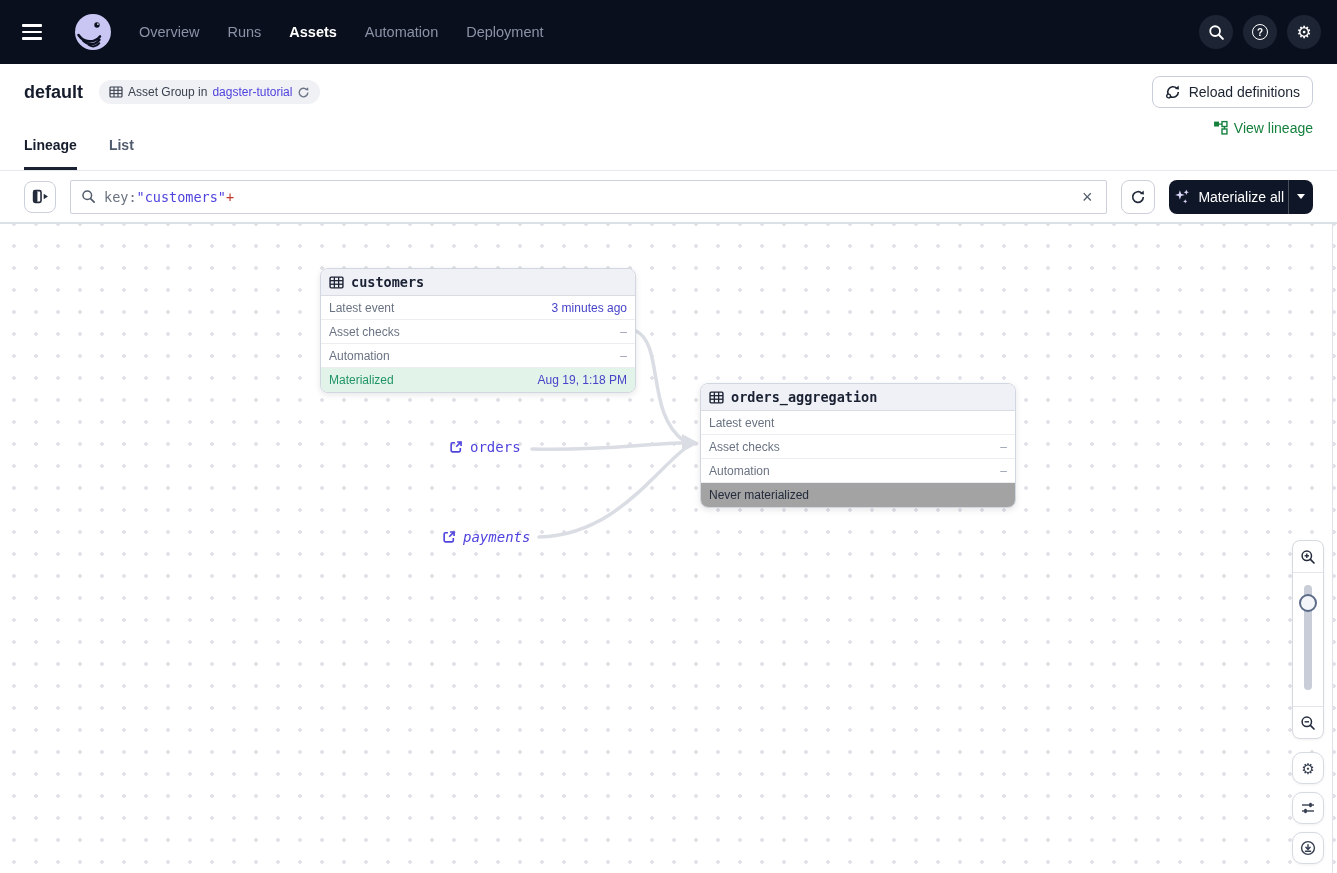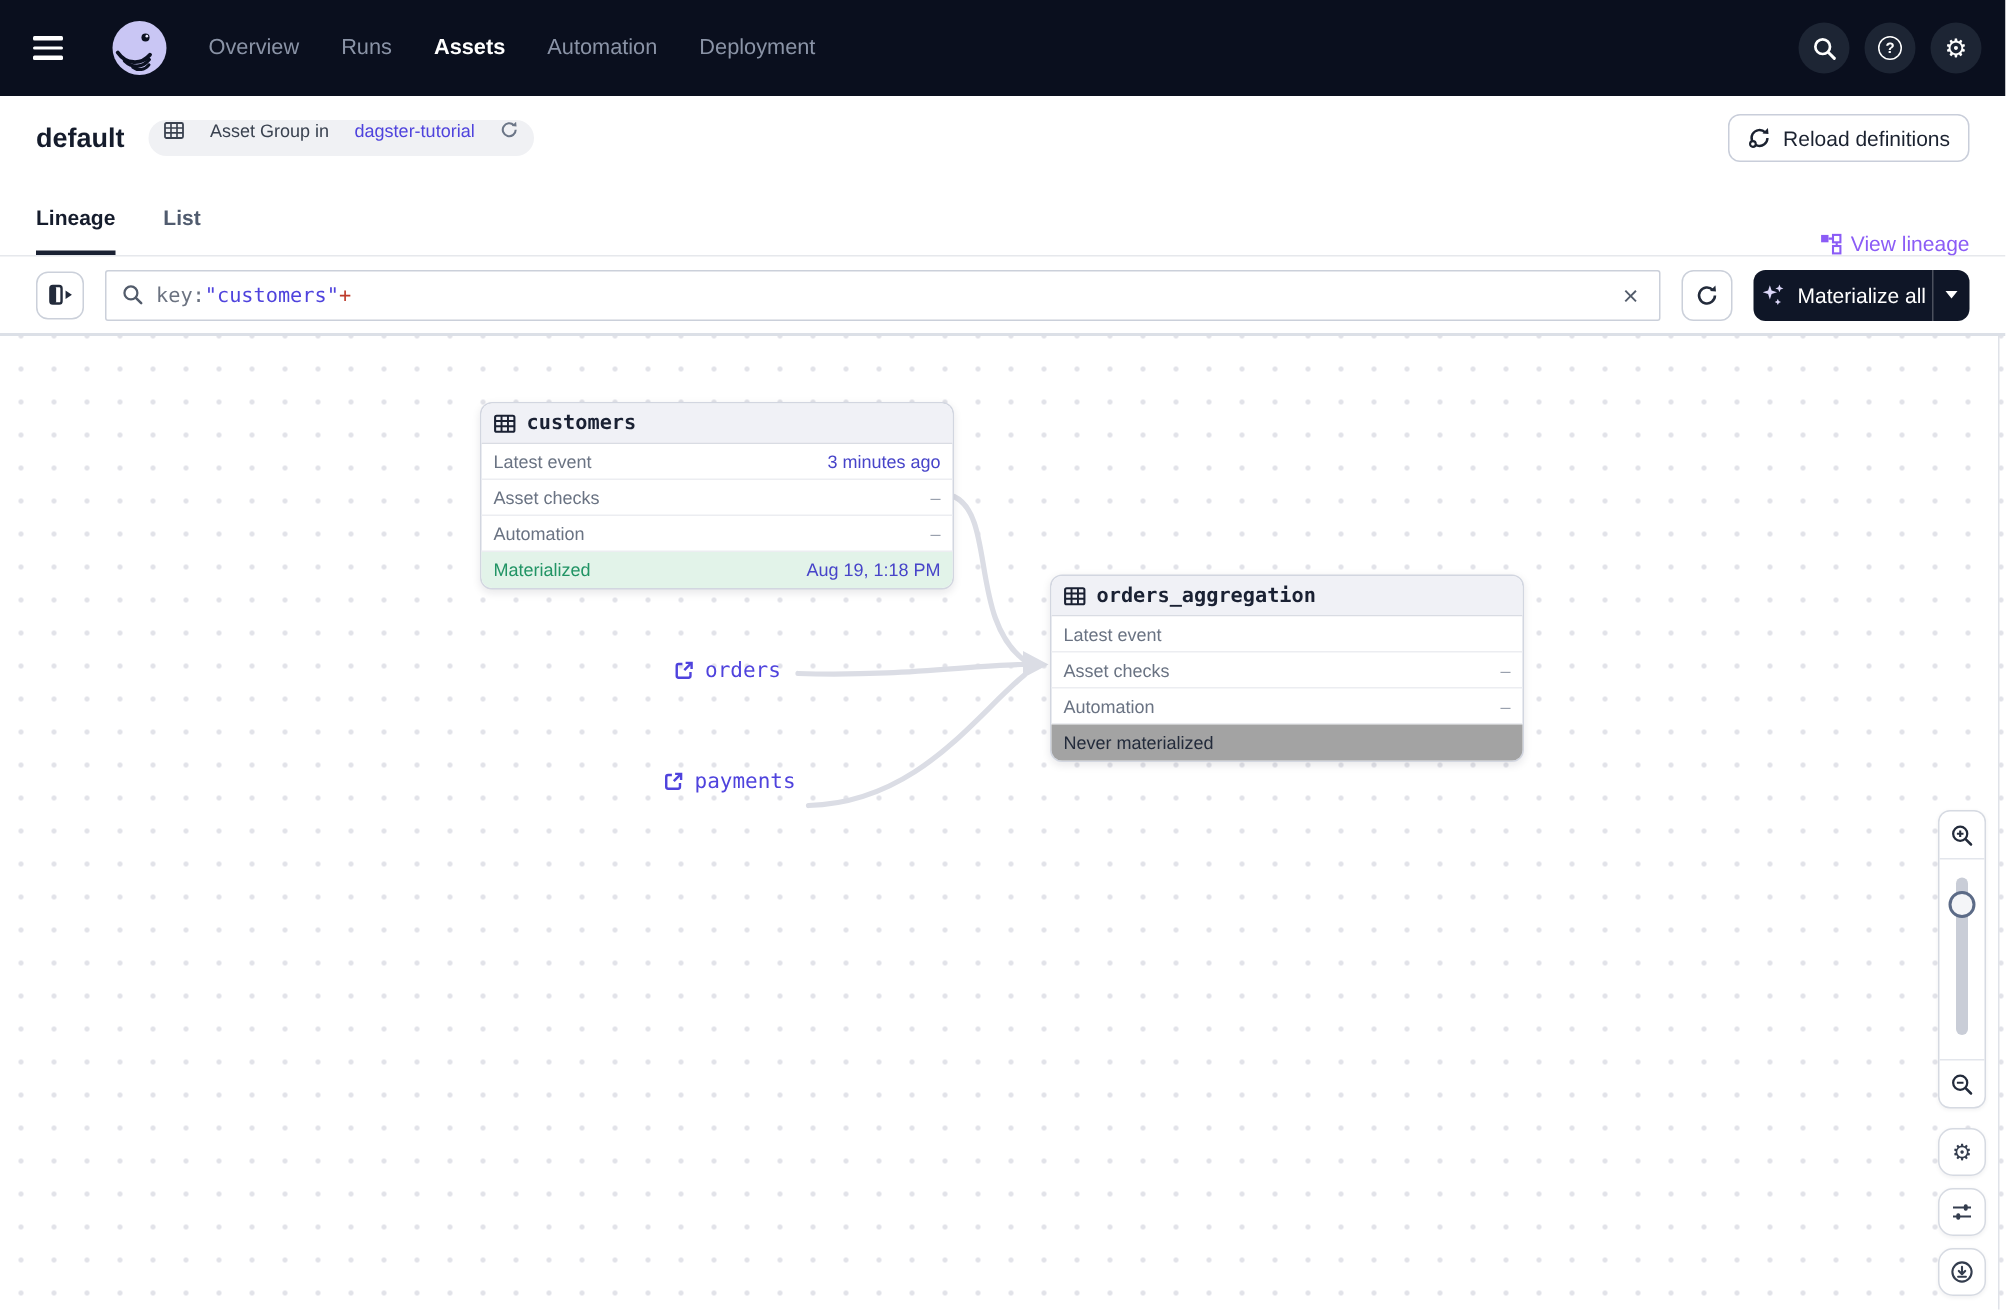--- a/index.html
+++ b/index.html
@@ -16,30 +16,30 @@
   .nav-item { font-size:14.5px; color:#8A93A6; cursor:pointer; }
   .nav-item.active { color:#FFFFFF; font-weight:700; }
   .topnav-right { margin-left:auto; display:flex; gap:10px; align-items:center; }
   .circle-btn { width:34px; height:34px; border-radius:50%; background:#1D2534; display:flex; align-items:center; justify-content:center; color:#fff; cursor:pointer; }
   .qmark { width:16px; height:16px; border:1.7px solid #fff; border-radius:50%; font-size:10px; font-weight:700; display:flex; align-items:center; justify-content:center; }
   .gear-glyph { font-size:17px; line-height:1; }
 
   
   .page-header { height:56px; display:flex; align-items:center; padding:0 24px; }
   .page-title { font-size:18px; font-weight:700; color:#151C2C; }
-  .group-badge { margin-left:16px; height:24px; background:#F0F1F4; border-radius:12px; display:flex; gap:17px; padding:0 10px; font-size:12px; color:#3A4250; }
+  .group-badge { margin-left:16px; height:24px; background:#F0F1F4; border-radius:12px; display:flex; align-items:center; gap:5px; padding:0 10px; font-size:12px; color:#3A4250; }
   .group-badge .link { color:#4F43DD; cursor:pointer; }
   .badge-refresh { color:#6C7687; display:flex; }
   .reload-btn { margin-left:auto; height:32px; border:1px solid #C9CEDA; border-radius:8px; background:#fff; display:flex; align-items:center; gap:8px; padding:0 12px; font-size:14px; color:#1B2230; cursor:pointer; }
 
   
   .tabs-row { height:51px; display:flex; align-items:stretch; padding:0 24px; border-bottom:1px solid #E6E8EC; }
   .tab { display:flex; align-items:center; font-size:14px; font-weight:600; color:#505B6E; margin-right:32px; cursor:pointer; }
   .tab.active { color:#151C2C; box-shadow: inset 0 -3px 0 #1A2133; }
-  .view-lineage { margin-left:auto; display:flex; align-items:flex-end; gap:6px; color:#8b5cf6; font-size:14px; cursor:pointer; }
+  .view-lineage { margin-left:auto; display:flex; align-items:flex-start; gap:6px; color:#15803d; font-size:14px; cursor:pointer; }
 
   
   .toolbar { height:51px; display:flex; align-items:center; padding:0 24px; gap:14px; }
   .icon-btn { width:32px; height:32px; border:1px solid #CBD0DA; border-radius:8px; background:#fff; display:flex; align-items:center; justify-content:center; color:#232B3B; cursor:pointer; flex:none; }
   .icon-btn.round34 { width:34px; height:34px; }
   .searchbox { flex:1; height:34px; border:1px solid #CBD0DA; border-radius:2px; background:#fff; display:flex; align-items:center; padding:0 10px; gap:8px; cursor:text; }
   .searchbox .stext { font-size:13.5px; display:flex; }
   .s-prefix { color:#6B7280; }
   .s-value { color:#4F43DD; }
   .s-suffix { color:#BE3B2B; }
@@ -274,21 +274,21 @@
   </div>
 
   <div class="ext-asset mono" style="left:449px; top:215px;">
     <svg width="14" height="14" viewBox="0 0 13 13">
       <path d="M5.5 2.5 H3.2 A1.2 1.2 0 0 0 2 3.7 V9.8 A1.2 1.2 0 0 0 3.2 11 H9.3 A1.2 1.2 0 0 0 10.5 9.8 V7.5" fill="none" stroke="currentColor" stroke-width="1.5"></path>
       <path d="M7.5 1.8 h3.7 v3.7" fill="none" stroke="currentColor" stroke-width="1.5"></path>
       <line x1="11" y1="2" x2="6.7" y2="6.3" stroke="currentColor" stroke-width="1.5"></line>
     </svg>
     <span>orders</span>
   </div>
-  <div class="ext-asset mono" style="left:442px; top:289px;">
+  <div class="ext-asset mono" style="left:442px; top:305px;font-style:italic;">
     <svg width="14" height="14" viewBox="0 0 13 13">
       <path d="M5.5 2.5 H3.2 A1.2 1.2 0 0 0 2 3.7 V9.8 A1.2 1.2 0 0 0 3.2 11 H9.3 A1.2 1.2 0 0 0 10.5 9.8 V7.5" fill="none" stroke="currentColor" stroke-width="1.5"></path>
       <path d="M7.5 1.8 h3.7 v3.7" fill="none" stroke="currentColor" stroke-width="1.5"></path>
       <line x1="11" y1="2" x2="6.7" y2="6.3" stroke="currentColor" stroke-width="1.5"></line>
     </svg>
     <span>payments</span>
   </div>
 
   <div class="zoom-panel">
     <div class="zbtn zin">

